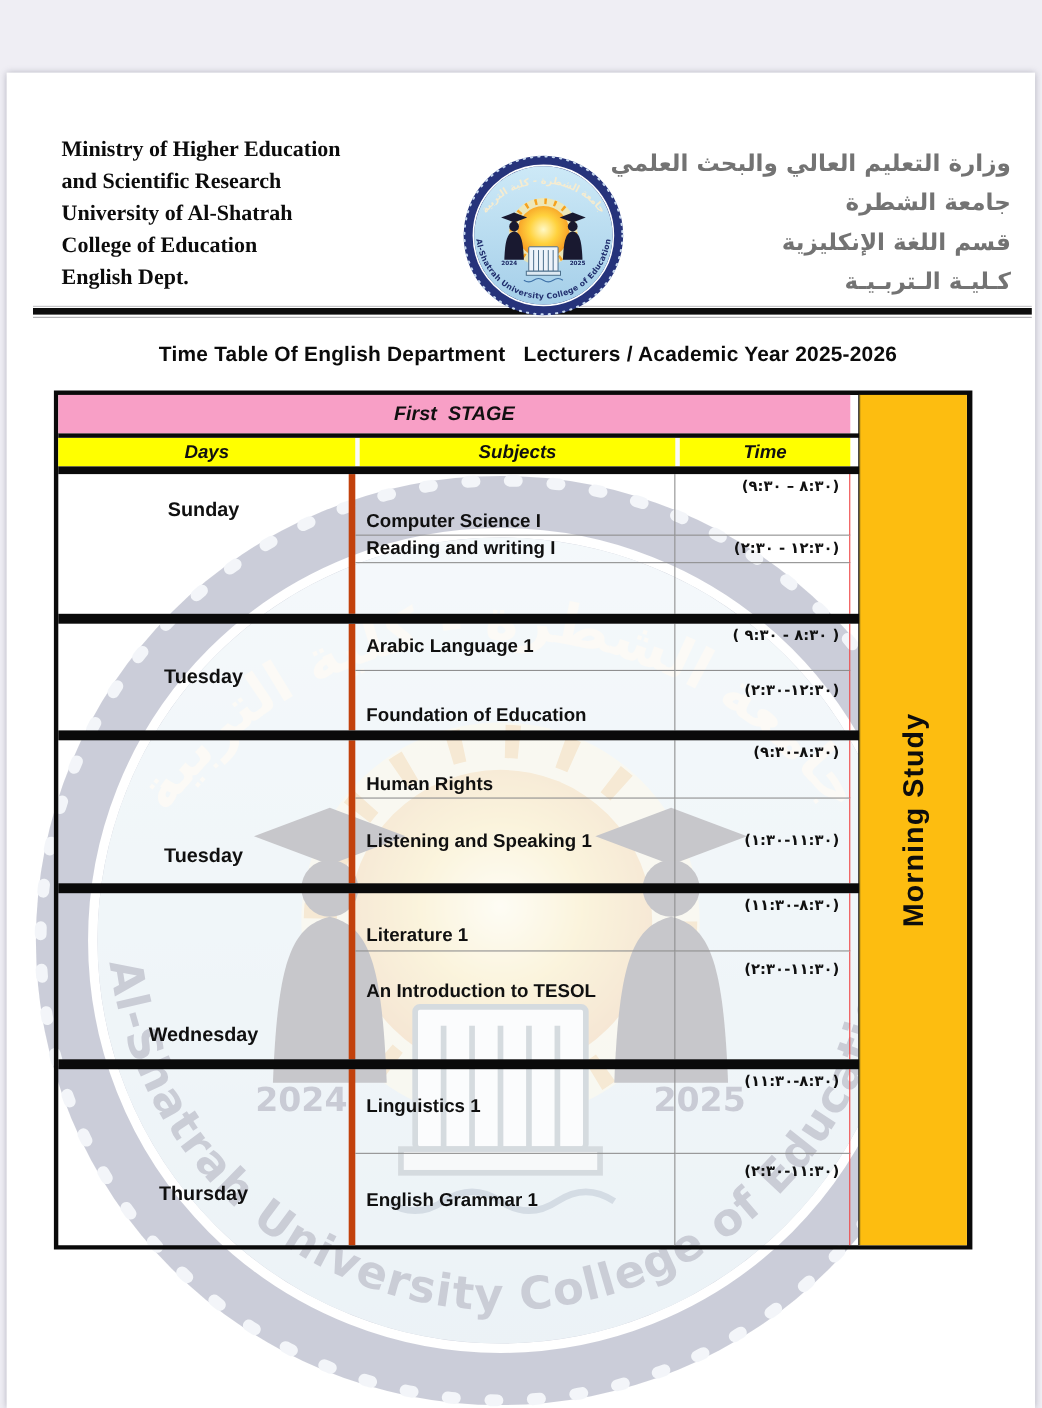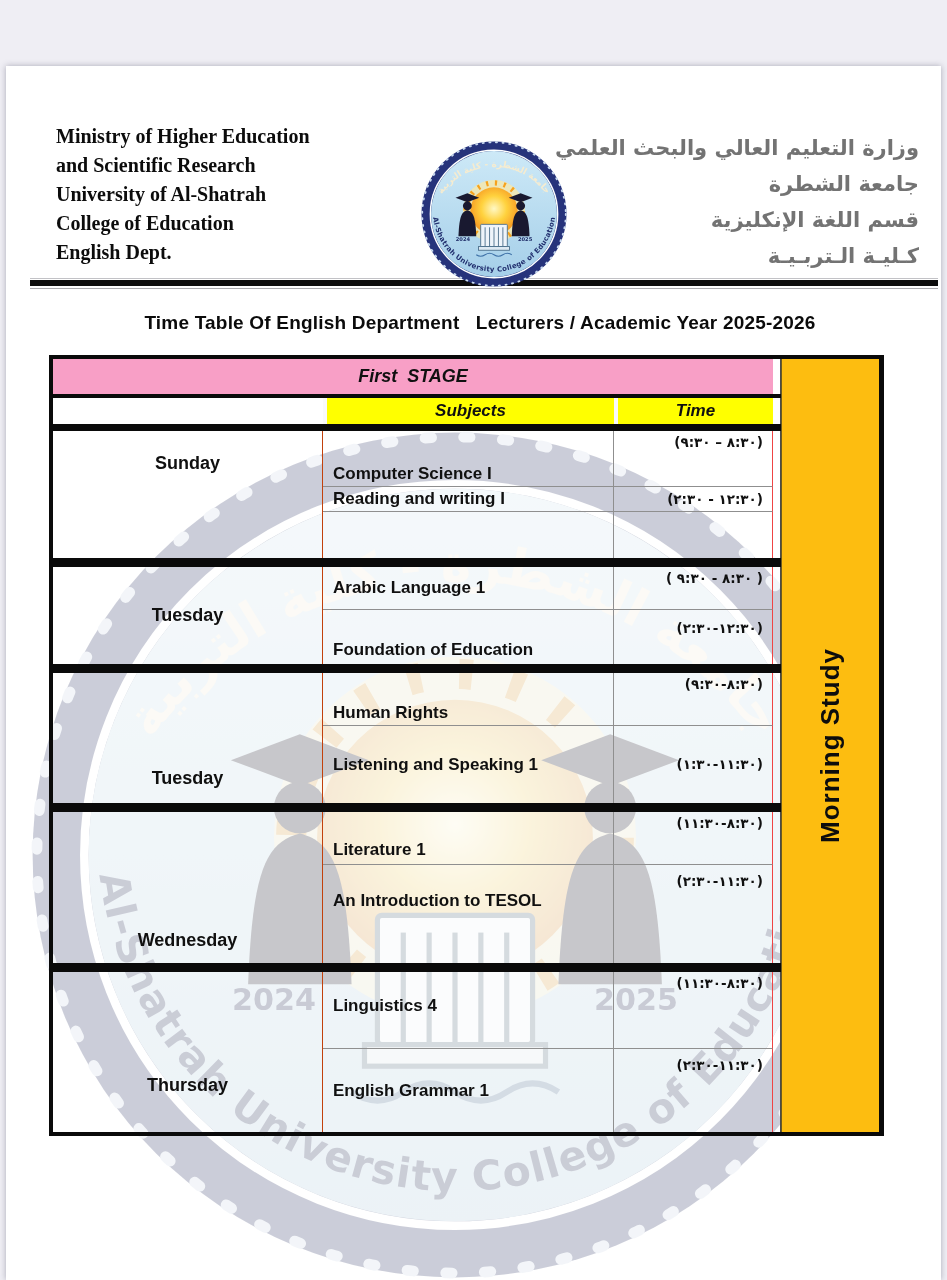--- a/index.html
+++ b/index.html
@@ -42,21 +42,21 @@
            font-weight:bold; font-style:italic; font-size:18px; white-space:pre; }
   .ycell { background:#ffff00; align-items:center; justify-content:center; z-index:2;
            font-weight:bold; font-style:italic; font-size:17px; }
   .ycell.gapL { border-left:4px solid #fafafa; }
 
   .orange { background:#fdbd10; z-index:2; align-items:center; justify-content:center;
             border-left:1px solid #6b5a20; }
   .orange .vtext { writing-mode:vertical-rl; transform:rotate(180deg);
                    font-weight:bold; font-size:26px; color:#0d0d0d; letter-spacing:1px; }
 
-  .day  { align-items:center; font-weight:bold; font-size:18px; border-right:1px solid #c2410c; }
+  .day  { align-items:center; font-weight:bold; font-size:18px; border-right:6px solid #c2410c; }
   .subj { align-items:flex-start; padding-left:10px; font-weight:bold; font-size:17px;
           border-right:1px solid #8f8f8f; }
   .time { align-items:flex-end; padding-right:9px; font-weight:bold; font-size:13.5px;
           font-family:"DejaVu Sans", sans-serif; border-right:1px solid #ef4444;
           direction:ltr; white-space:pre; }
   .bb   { border-bottom:1px solid #8f8f8f; }
 
   .v-top    { justify-content:flex-start; }
   .v-mid    { justify-content:center; }
   .v-bot    { justify-content:flex-end; }
@@ -188,20 +188,21 @@
         <div class="r3"></div>
     </div>
 
     <div class="title">Time Table Of English Department   Lecturers / Academic Year 2025-2026</div>
 
     <div class="tablegrid">
 
       <div class="cell stage" style="grid-area:1/1/2/4">First  STAGE</div>
       <div class="cell sep" style="grid-area:2/1/3/5"></div>
 
+      <div class="cell ycell" style="grid-area:3/1/4/2">Days</div>
       <div class="cell ycell gapL" style="grid-area:3/2/4/3">Subjects</div>
       <div class="cell ycell gapL" style="grid-area:3/3/4/4">Time</div>
       <div class="cell sep" style="grid-area:4/1/5/5"></div>
 
       <div class="cell day v-top pt22" style="grid-area:5/1/8/2">Sunday</div>
       <div class="cell subj v-bot pb2 bb" style="grid-area:5/2/6/3">Computer Science I</div>
       <div class="cell time v-top pt3 bb" style="grid-area:5/3/6/4">(٨:٣٠ – ٩:٣٠)</div>
       <div class="cell subj v-mid bb" style="grid-area:6/2/7/3">Reading and writing I</div>
       <div class="cell time v-mid bb" style="grid-area:6/3/7/4">(١٢:٣٠ - ٢:٣٠)</div>
       <div class="cell subj" style="grid-area:7/2/8/3"></div>
@@ -223,21 +224,21 @@
       <div class="cell sep" style="grid-area:14/1/15/5"></div>
 
       <div class="cell day v-bot pb16" style="grid-area:15/1/17/2">Wednesday</div>
       <div class="cell subj v-bot pb4 bb" style="grid-area:15/2/16/3">Literature 1</div>
       <div class="cell time v-top pt3 bb" style="grid-area:15/3/16/4">(٨:٣٠-١١:٣٠)</div>
       <div class="cell subj v-top pt26" style="grid-area:16/2/17/3">An Introduction to TESOL</div>
       <div class="cell time v-top pt8" style="grid-area:16/3/17/4">(١١:٣٠-٢:٣٠)</div>
       <div class="cell sep" style="grid-area:17/1/18/5"></div>
 
       <div class="cell day v-bot pb20" style="grid-area:18/1/20/2">Thursday</div>
-      <div class="cell subj v-top pt24 bb" style="grid-area:18/2/19/3">Linguistics 4</div>
+      <div class="cell subj v-top pt24 bb" style="grid-area:18/2/19/3">Linguistics 1</div>
       <div class="cell time v-top pt3 bb" style="grid-area:18/3/19/4">(٨:٣٠-١١:٣٠)</div>
       <div class="cell subj v-mid" style="grid-area:19/2/20/3">English Grammar 1</div>
       <div class="cell time v-top pt8" style="grid-area:19/3/20/4">(١١:٣٠-٢:٣٠)</div>
 
       <div class="cell gapcol" style="grid-area:1/4/20/5"></div>
       <div class="cell orange" style="grid-area:1/5/20/6">
         <span class="vtext">Morning Study</span>
       </div>
 
     </div>

